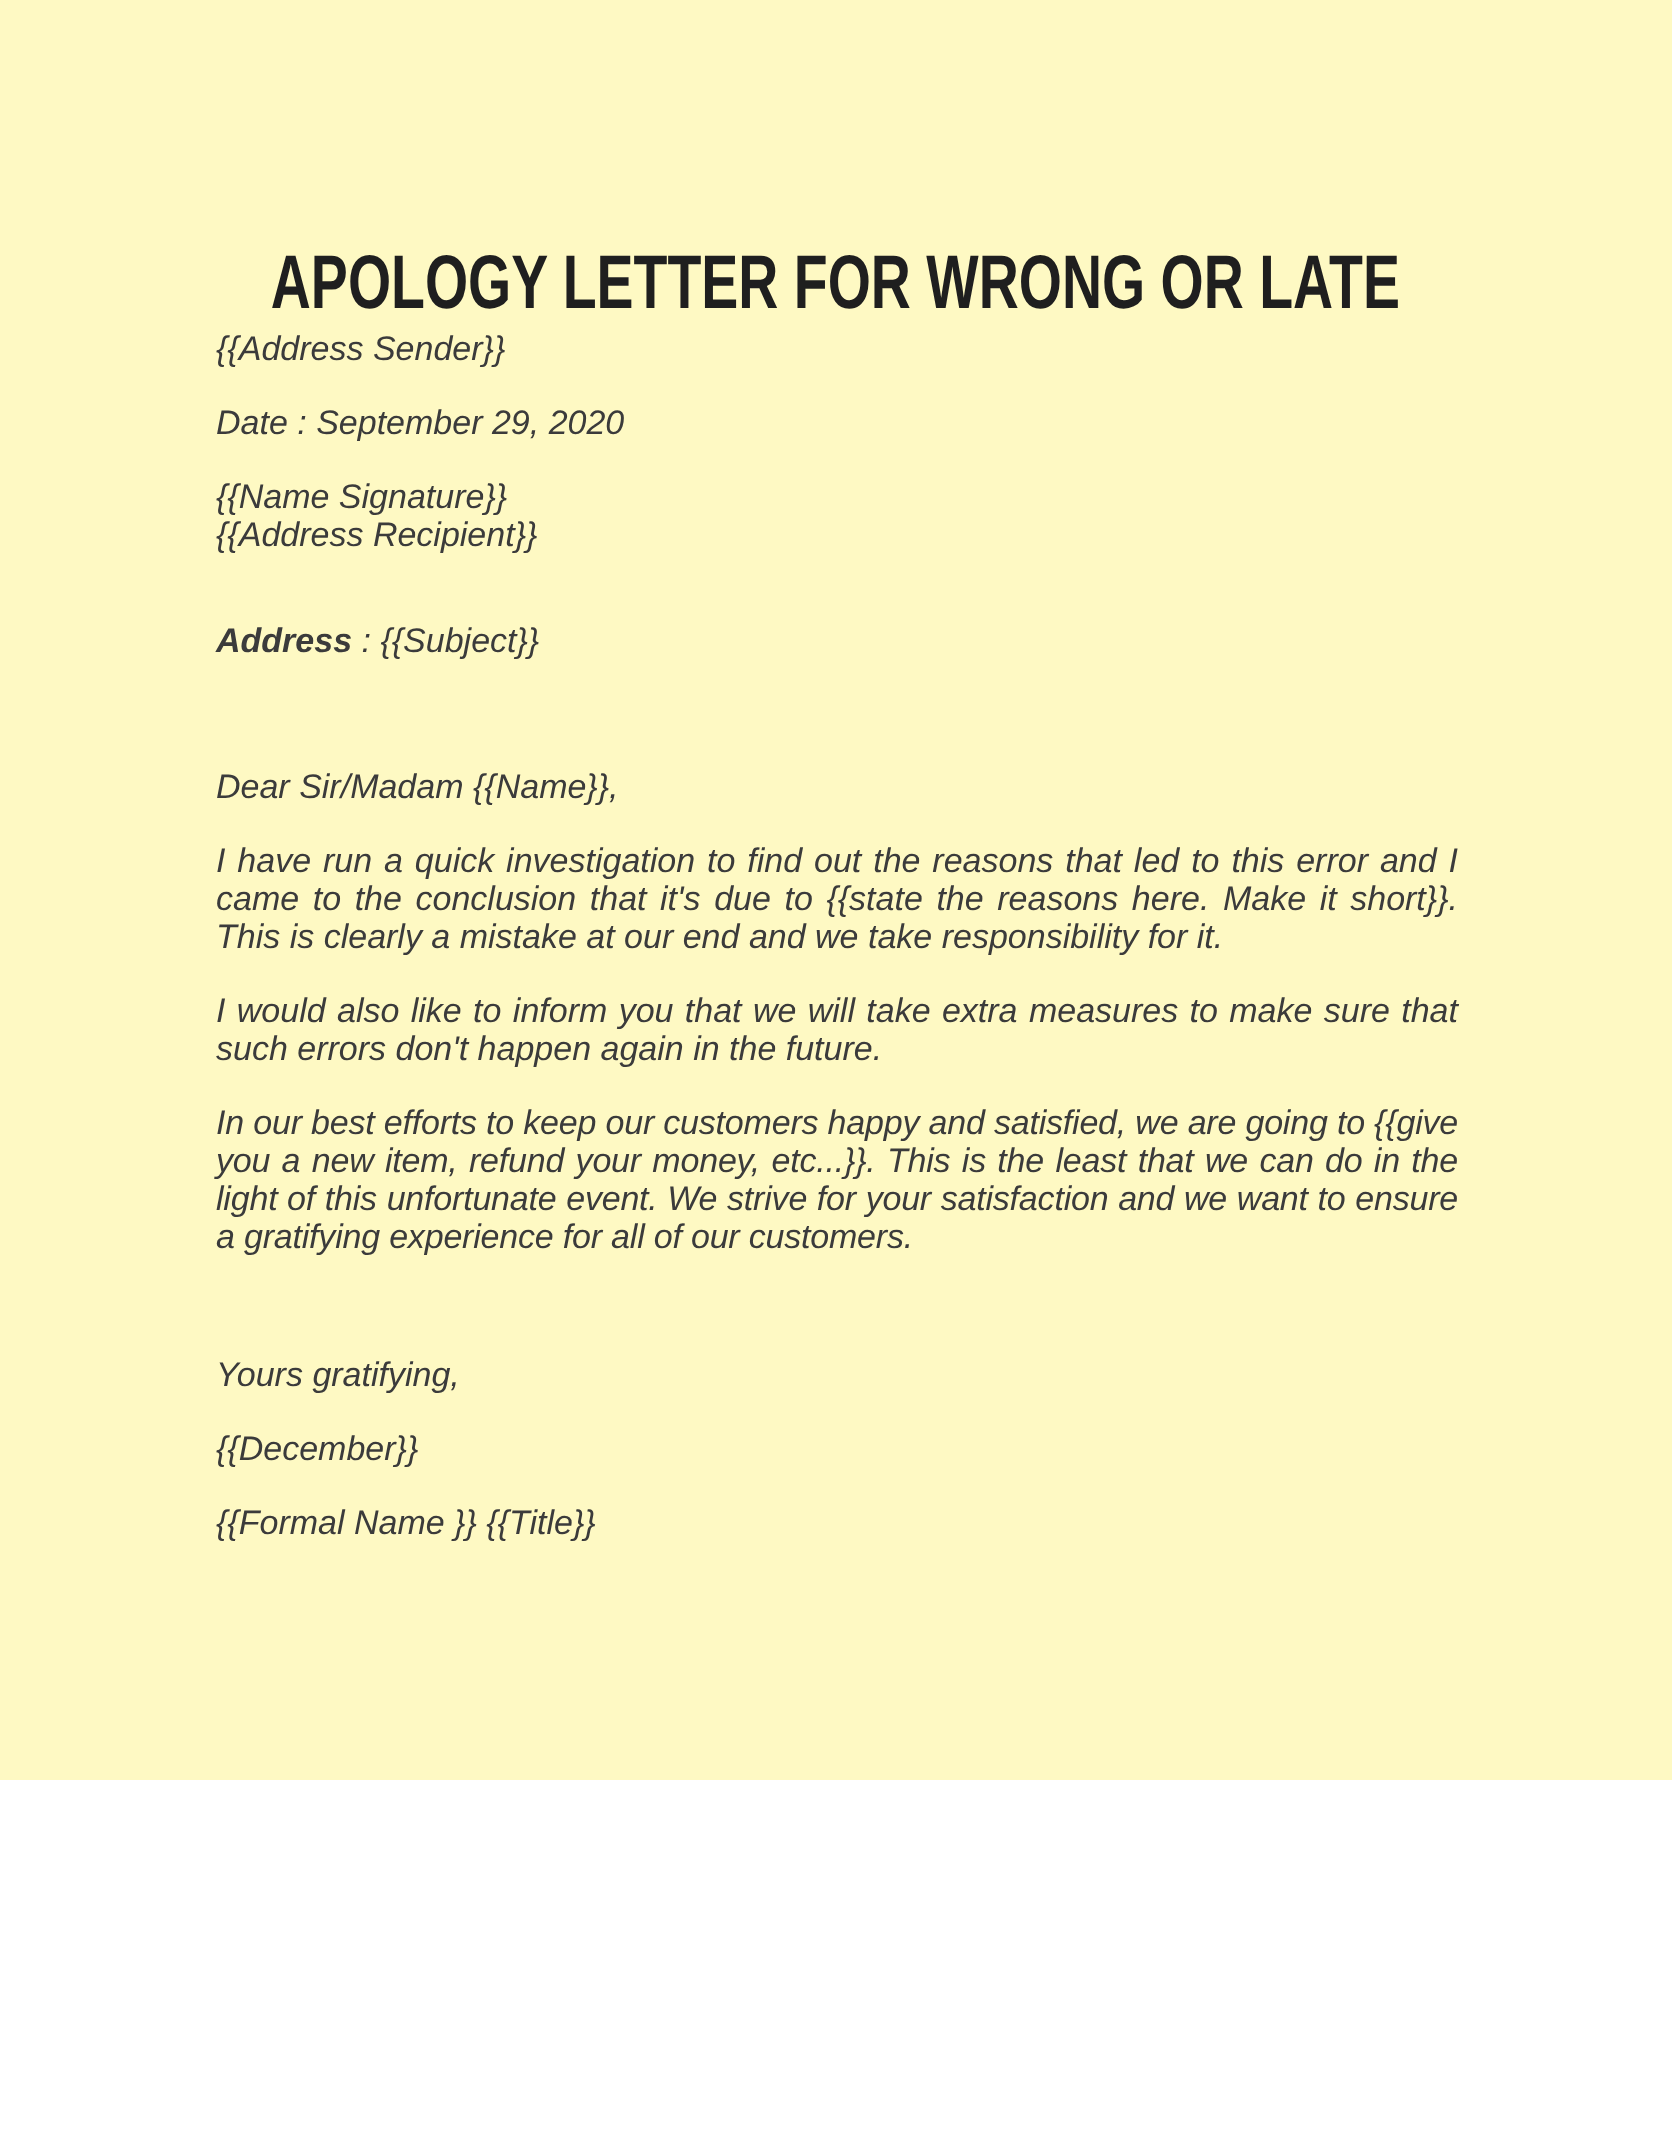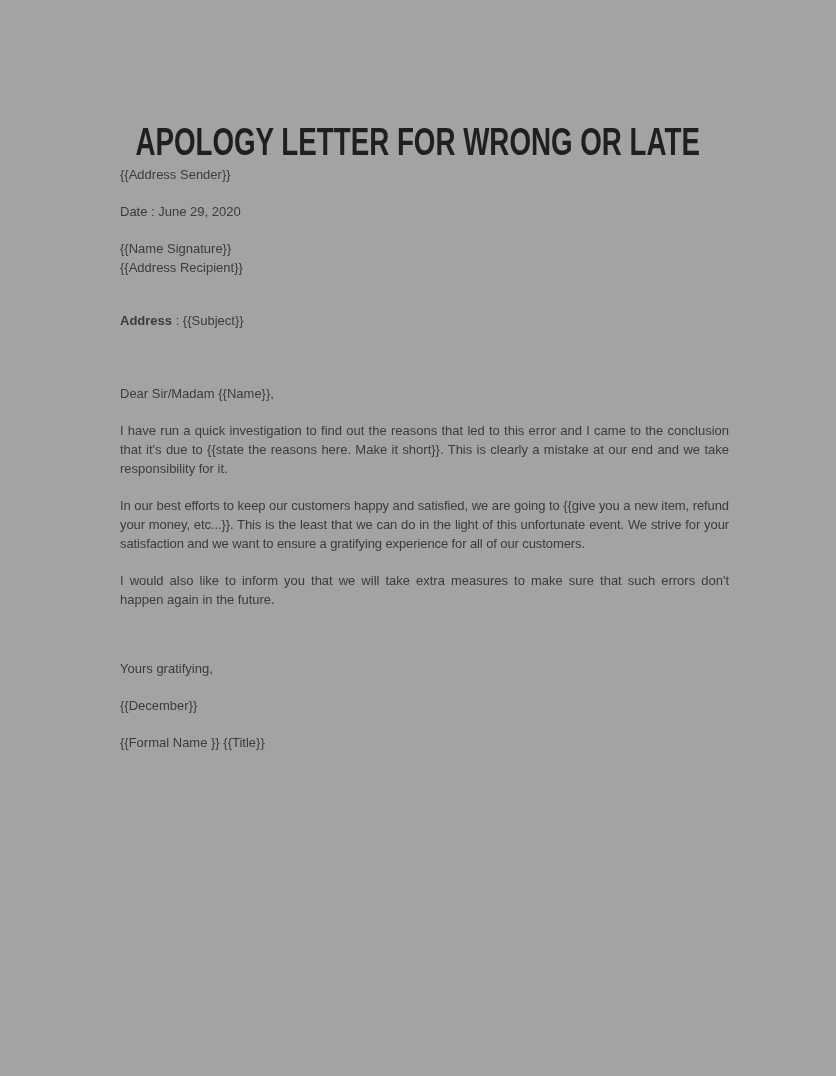--- a/index.html
+++ b/index.html
@@ -8,22 +8,22 @@
     background: #ffffff;
   }
   body {
     width: 836px;
     height: 1076px;
     font-family: "Liberation Sans", sans-serif;
     overflow: hidden;
   }
   .page {
     width: 836px;
-    height: 1076px;
-    background: #a3a3a3;
+    height: 890px;
+    background: #fef9c3;
     position: relative;
   }
   
   .title-block {
     padding-top: 120px;
     width: 836px;
   }
   .title-line {
     text-align: center;
     height: 45px;
@@ -37,24 +37,25 @@
     color: #1f1f1f;
     white-space: nowrap;
     transform: scaleX(0.73);
     transform-origin: 50% 50%;
   }
   
   .content {
     margin: 0 107px 0 108px;
   }
   .content p {
-    font-size: 13px;
+    font-size: 17px;
     line-height: 19px;
     color: #3b3b3b;
-    margin: 0 0 18px 12px;
+    margin: 0 0 18px 0;
+    font-style: italic;
   }
   .content .line2 {
     display: block;
   }
   p.subject-line   { margin-top: 34px; }
   p.salutation     { margin-top: 54px; }
   p.first-para     { margin-top: 35px; }
   p.closing-phrase { margin-top: 50px; }
   .first-content   { margin-top: 23px; }
   .para {
@@ -72,39 +73,39 @@
   <div class="title-block">
     <div class="title-line">
       <span class="tl-inner">APOLOGY LETTER FOR WRONG OR LATE</span>
     </div>
   </div>
 
   <div class="content">
 
     <p class="first-content">{{Address Sender}}</p>
 
-    <p>Date : June 29, 2020</p>
+    <p>Date : September 29, 2020</p>
 
     <p>
       <span>{{Name Signature}}</span>
       <span class="line2">{{Address Recipient}}</span>
     </p>
 
     <p class="subject-line">
       <span class="bold">Address</span><span> : {{Subject}}</span>
     </p>
 
     <p class="salutation">Dear Sir/Madam {{Name}},</p>
 
 
     <p class="para">I have run a quick investigation to find out the reasons that led to this error and I came to the conclusion that it's due to {{state the reasons here. Make it short}}. This is clearly a mistake at our end and we take responsibility for it.</p>
 
+    <p class="para">I would also like to inform you that we will take extra measures to make sure that such errors don't happen again in the future.</p>
+
     <p class="para tweak-tight">In our best efforts to keep our customers happy and satisfied, we are going to {{give you a new item, refund your money, etc...}}. This is the least that we can do in the light of this unfortunate event. We strive for your satisfaction and we want to ensure a gratifying experience for all of our customers.</p>
-
-    <p class="para">I would also like to inform you that we will take extra measures to make sure that such errors don't happen again in the future.</p>
 
 
     <p class="closing-phrase">Yours gratifying,</p>
 
     <p>{{December}}</p>
 
     <p>{{Formal Name }} {{Title}}</p>
 
   </div>
 </div>

